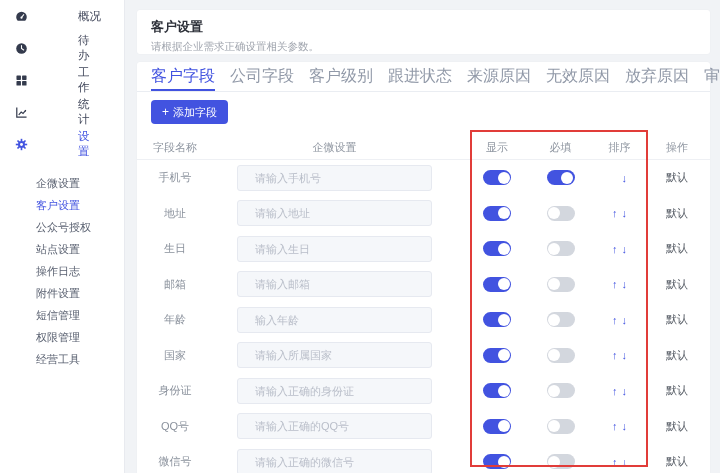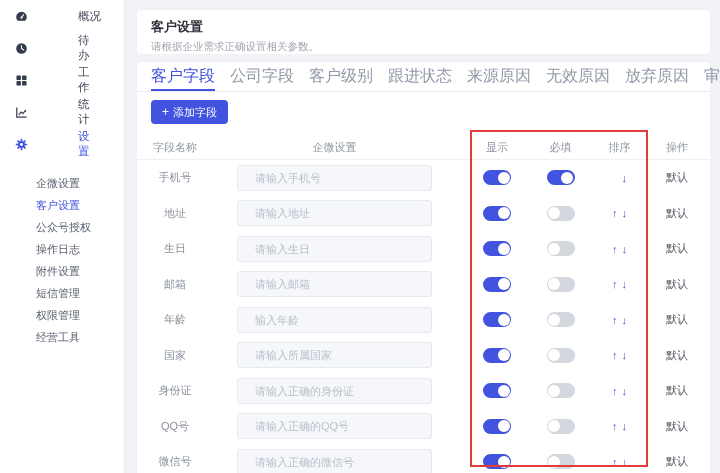--- a/index.html
+++ b/index.html
@@ -136,20 +136,21 @@
             </svg>
           </span>
     <span class="mi-label">设置</span>
     <span class="mi-chevron down"></span>
   </div>
       </nav>
     <div id="submenu" class="submenu">
         <div class="submenu-item">企微设置</div>
         <div class="submenu-item active">客户设置</div>
         <div class="submenu-item">公众号授权</div>
+        <div class="submenu-item">站点设置</div>
         <div class="submenu-item">操作日志</div>
         <div class="submenu-item">附件设置</div>
         <div class="submenu-item">短信管理</div>
         <div class="submenu-item">权限管理</div>
         <div class="submenu-item">经营工具</div>
       </div>
   </aside>
 
   <main class="content">
 

